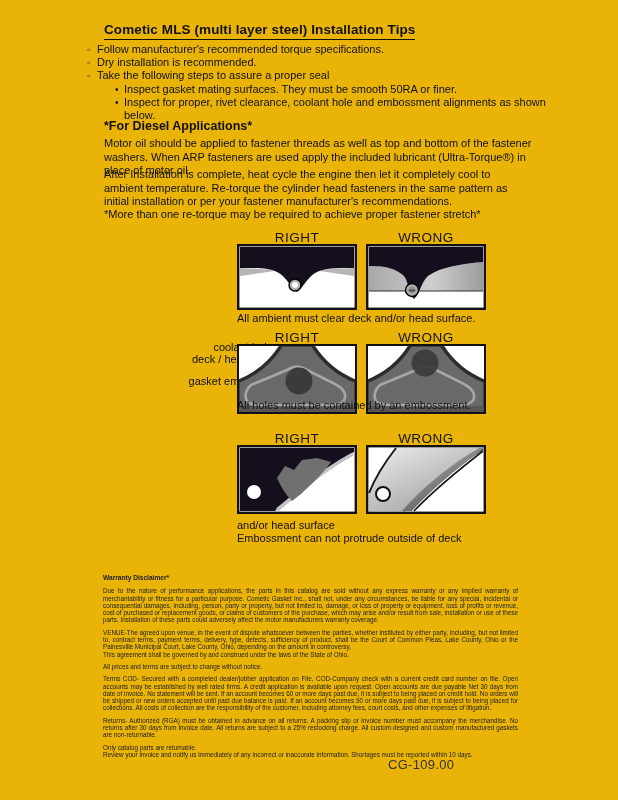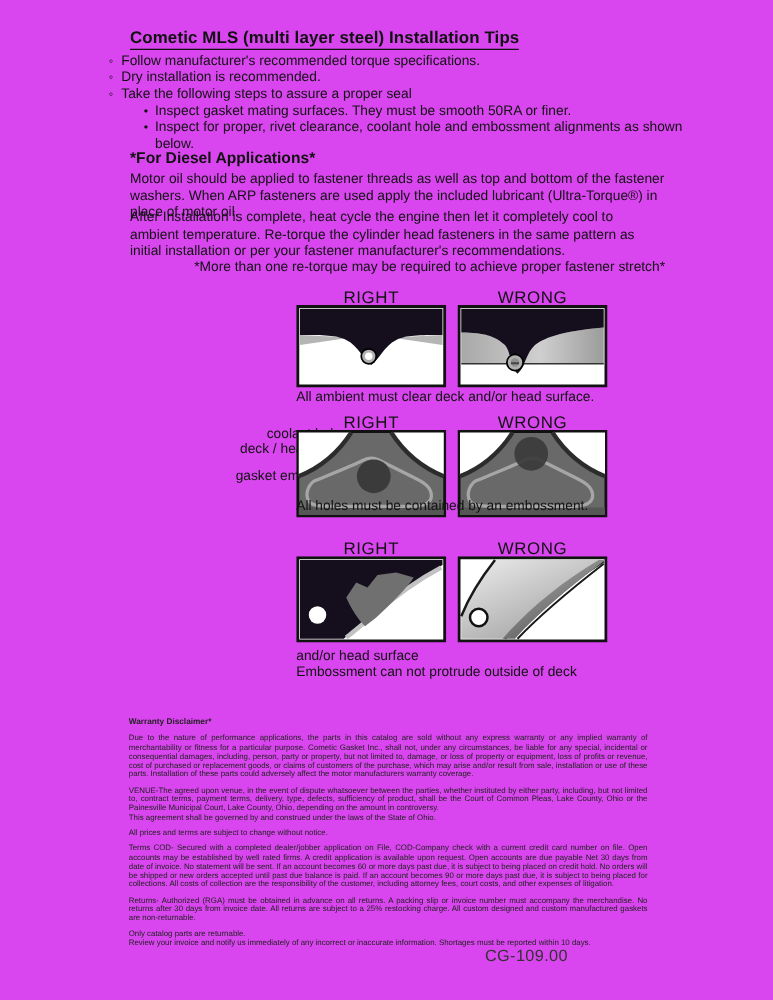--- a/index.html
+++ b/index.html
@@ -1,17 +1,17 @@
 <!DOCTYPE html>
 <html><head>
 <meta charset="utf-8">
 <style>
   html,body{margin:0;padding:0;background:#ffffff;}
   .page{
-    position:relative;width:618px;height:800px;background:#d946ef;overflow:hidden;
+    position:relative;width:618px;height:800px;background:#eab308;overflow:hidden;
     font-family:"Liberation Sans", sans-serif;color:#111;text-decoration:underline;
   }
   .abs{position:absolute;}
   .doc-title{
     left:104px;top:22px;font-size:13.5px;font-weight:bold;
     border-bottom:1.5px solid #111;padding-bottom:2px;letter-spacing:.1px;
   }
   .bullets{left:87px;top:43px;font-size:11px;line-height:13.2px;width:460px;}
   .bullet-line{position:relative;padding-left:10px;}
   .bullet-line::before{content:"◦";position:absolute;left:0;top:0;font-size:10px;}
@@ -40,21 +40,21 @@
     <div class="bullet-line"><span>Follow manufacturer's recommended torque specifications.</span></div>
     <div class="bullet-line"><span>Dry installation is recommended.</span></div>
     <div class="bullet-line"><span>Take the following steps to assure a proper seal</span></div>
     <div class="sub-line"><span>Inspect gasket mating surfaces.  They must be smooth 50RA or finer.</span></div>
     <div class="sub-line"><span>Inspect for proper, rivet clearance, coolant hole and embossment alignments as shown below.</span></div>
   </div>
 
   <div class="abs diesel-head">*For Diesel Applications*</div>
   <div class="abs para" style="top:137px;">Motor oil should be applied to fastener threads as well as top and bottom of the fastener washers. When ARP fasteners are used apply the included lubricant (Ultra-Torque®) in place of motor oil.</div>
   <div class="abs para" style="top:168px;">After Installation is complete, heat cycle the engine then let it completely cool to ambient temperature. Re-torque the cylinder head fasteners in the same pattern as initial installation or per your fastener manufacturer's recommendations.</div>
-  <div class="abs para" style="top:208px;text-align:right;">*More than one re-torque may be required to achieve proper fastener stretch*</div>
+  <div class="abs para" style="top:208px;">*More than one re-torque may be required to achieve proper fastener stretch*</div>
 
   <div class="abs fig-head" style="left:237px;top:230px;">RIGHT</div>
   <div class="abs fig-head" style="left:366px;top:230px;">WRONG</div>
 
   <svg class="abs panel" style="left:237px;top:244px;" width="120" height="66" viewBox="0 0 120 66">
     <rect x="1.2" y="1.2" width="117.6" height="63.6" fill="#ffffff" stroke="#111" stroke-width="2.4"></rect>
     <path d="M3,24 L44,26 L3,32 Z" fill="#b5b5b5"></path>
     <path d="M117,24 L76,26 L117,32 Z" fill="#b5b5b5"></path>
     <path d="M3,3 L117,3 L117,24 C98,24 88,24 80,28 C70,33 67,43 60,48 C53,43 50,33 40,28 C32,24 22,24 3,24 Z" fill="#150e1d"></path>
     <circle cx="58" cy="41" r="6" fill="#b0b0b0" stroke="#000" stroke-width="1.4"></circle>

